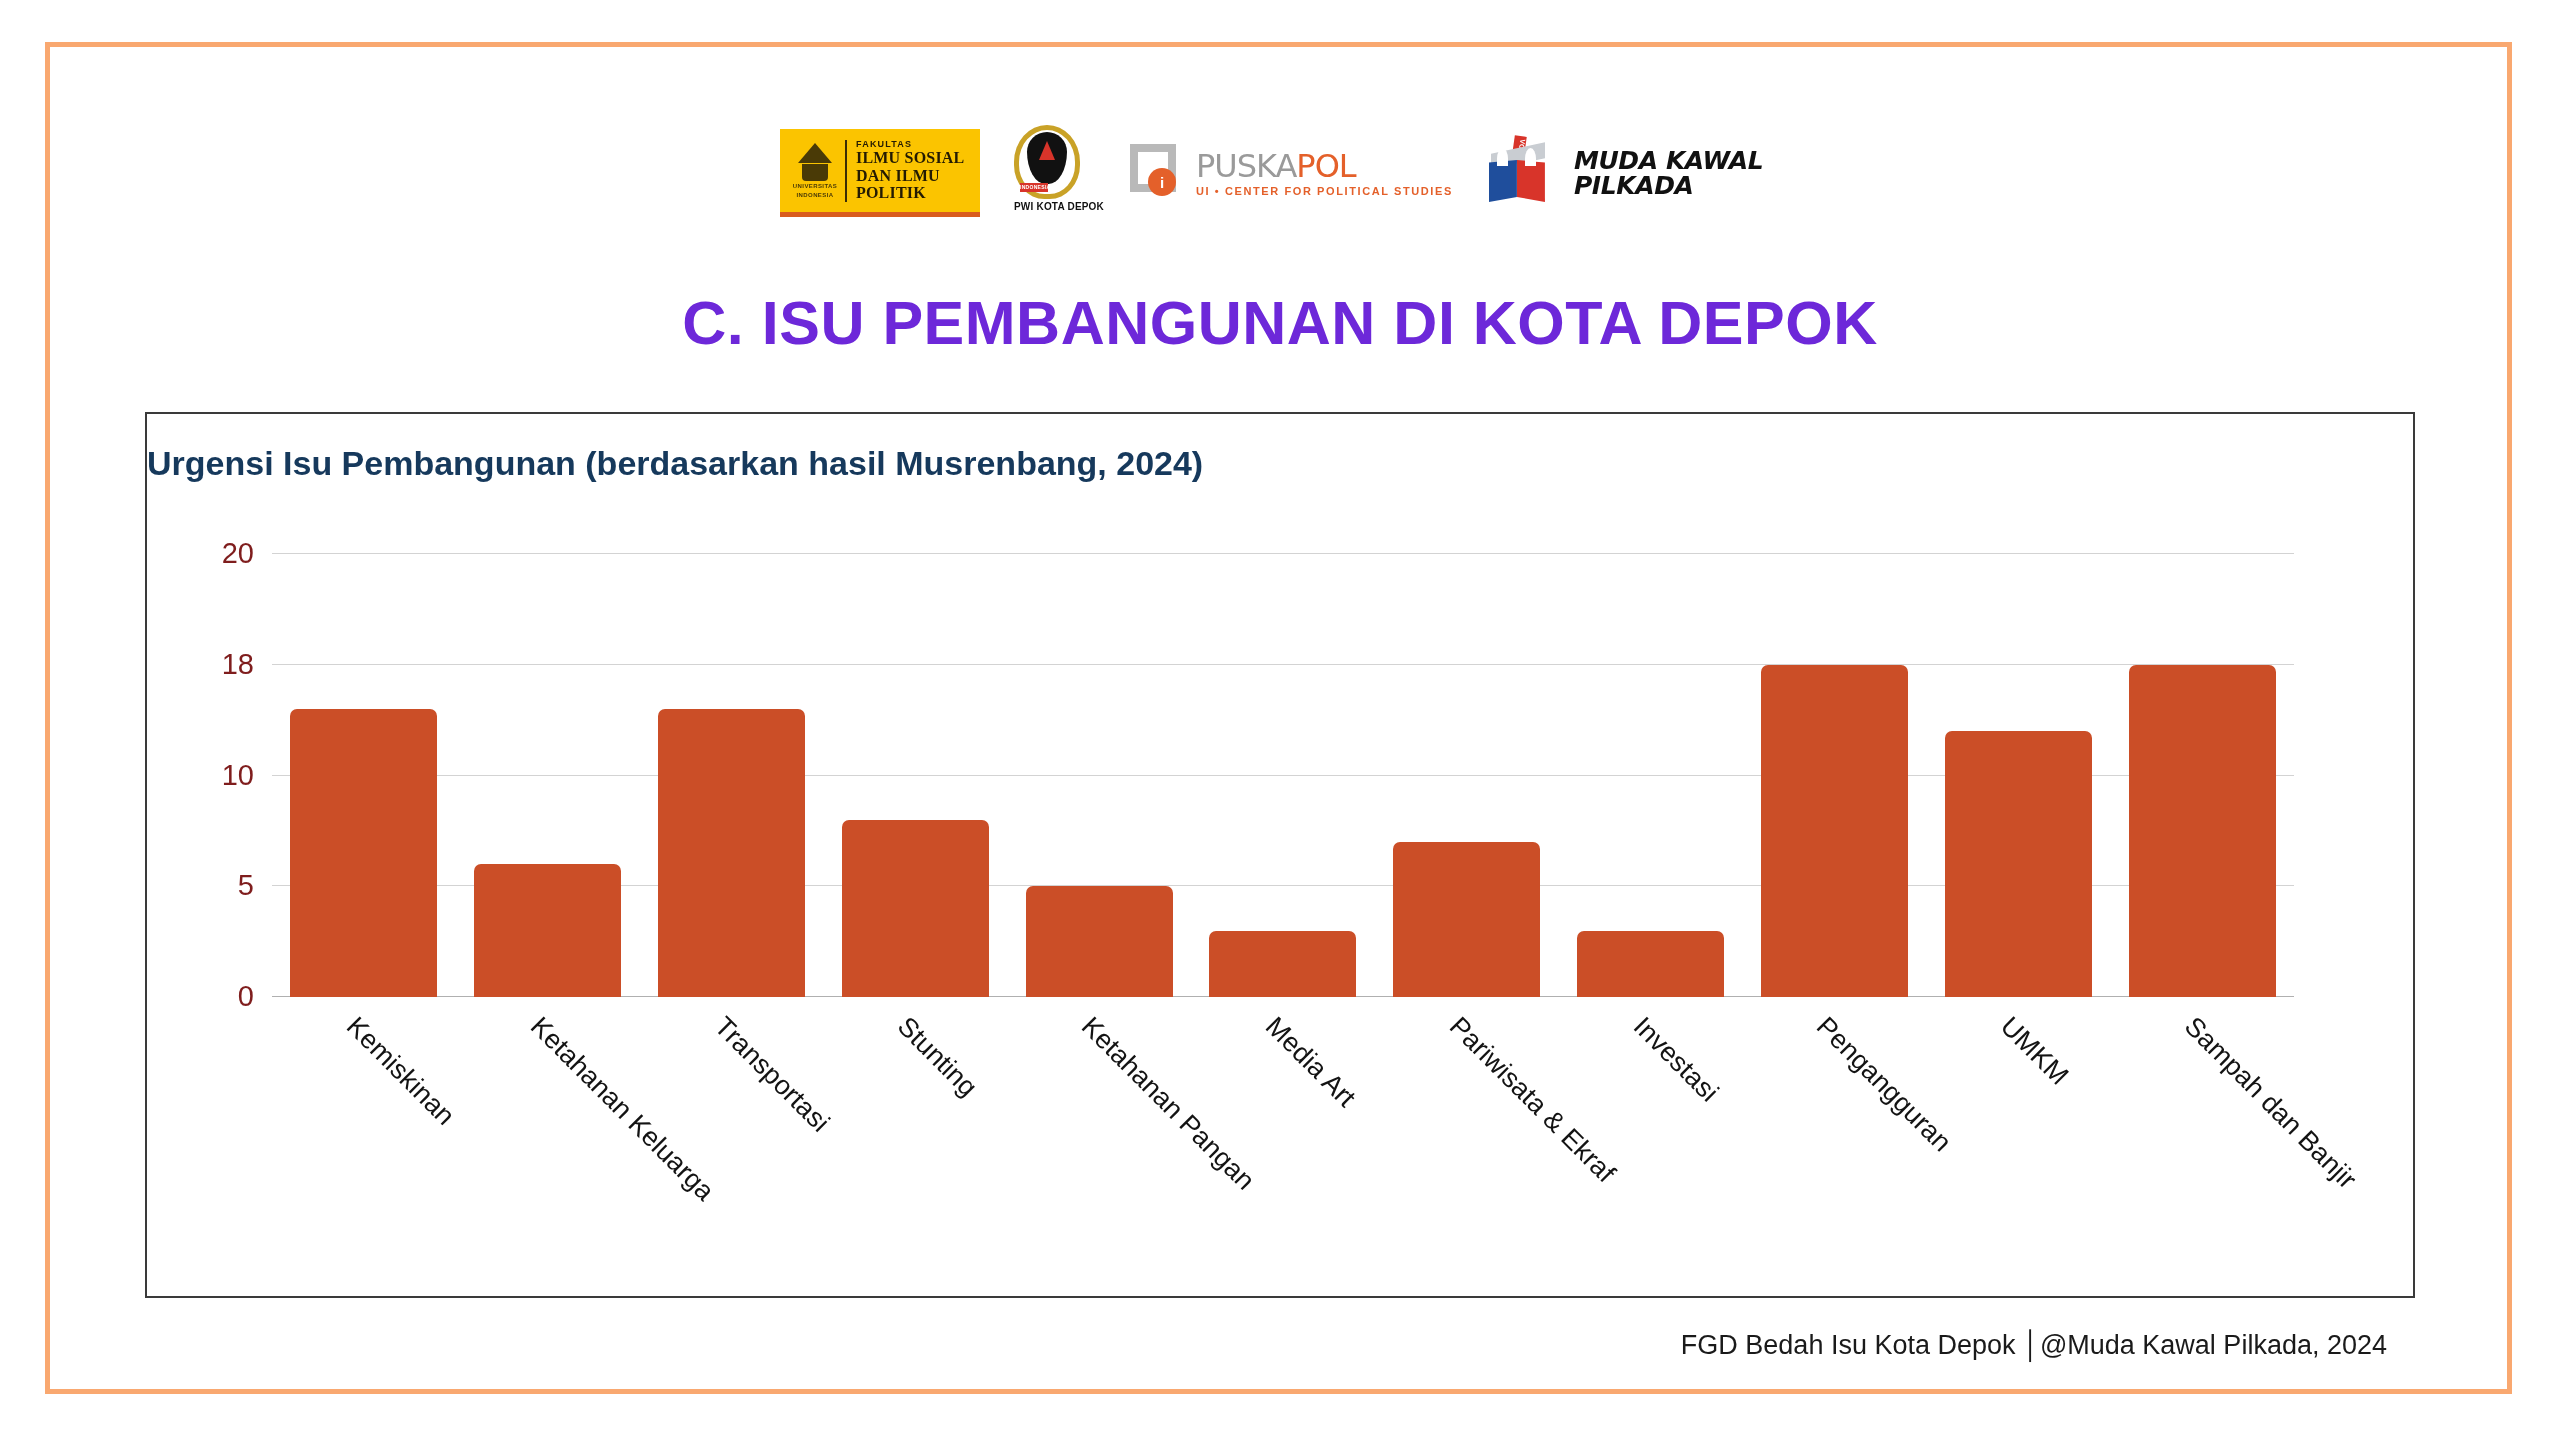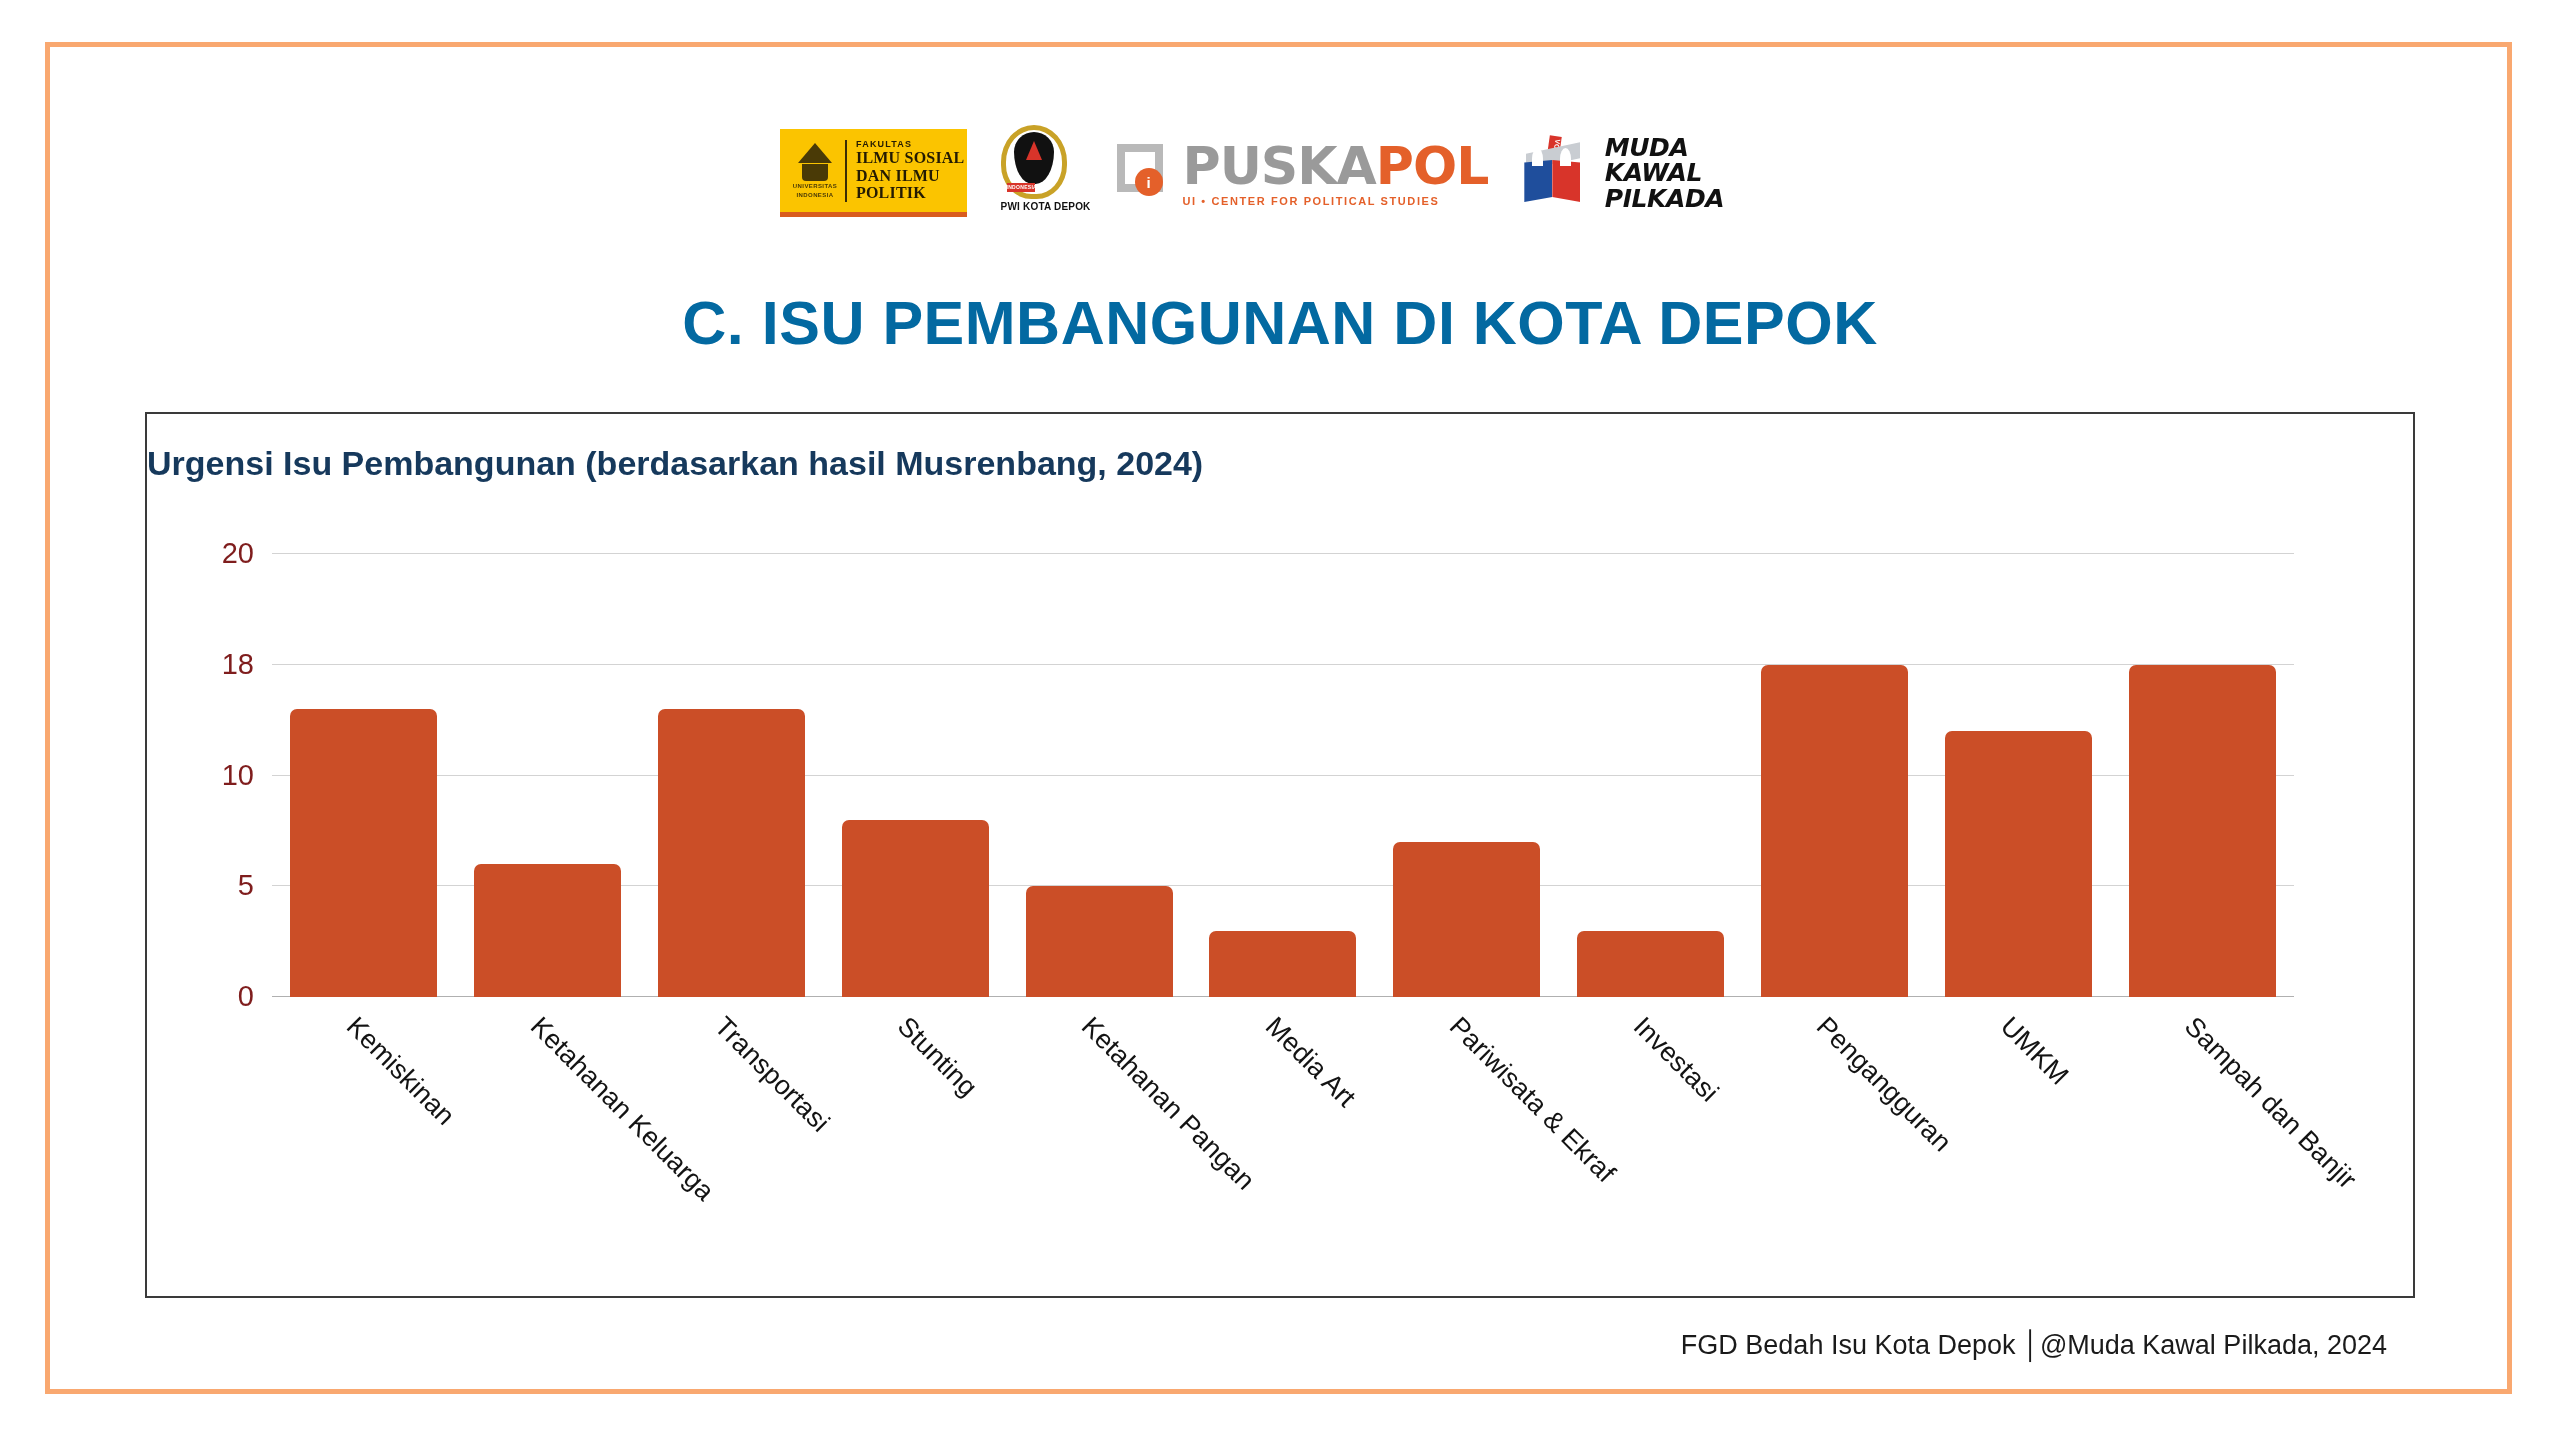--- a/index.html
+++ b/index.html
@@ -203,22 +203,22 @@
     background: #E4602A;
     display: flex;
     align-items: center;
     justify-content: center;
     color: #fff;
     font-size: 15px;
     font-weight: bold;
   }
   .pusk-words { line-height: 1; }
   .pusk-top {
-    font-size: 52px;
-    font-weight: bold;
+    font-size: 32px;
+    font-weight: normal;
     letter-spacing: -1px;
     font-family: "DejaVu Sans", sans-serif;
   }
   .pusk-top .g { color: #9A9A9A; }
   .pusk-top .o { color: #E4602A; }
   .pusk-sub {
     font-size: 11px;
     font-weight: bold;
     color: #E4602A;
     letter-spacing: 1.6px;
@@ -288,21 +288,21 @@
 
   
   .headline {
     position: absolute;
     left: 0;
     top: 288px;
     width: 2560px;
     text-align: center;
     font-size: 61px;
     font-weight: bold;
-    color: #0369a1;
+    color: #6d28d9;
     letter-spacing: .5px;
     font-family: "Liberation Sans", sans-serif;
   }
 
   
   .chart-card {
     position: absolute;
     left: 145px;
     top: 412px;
     width: 2270px;

